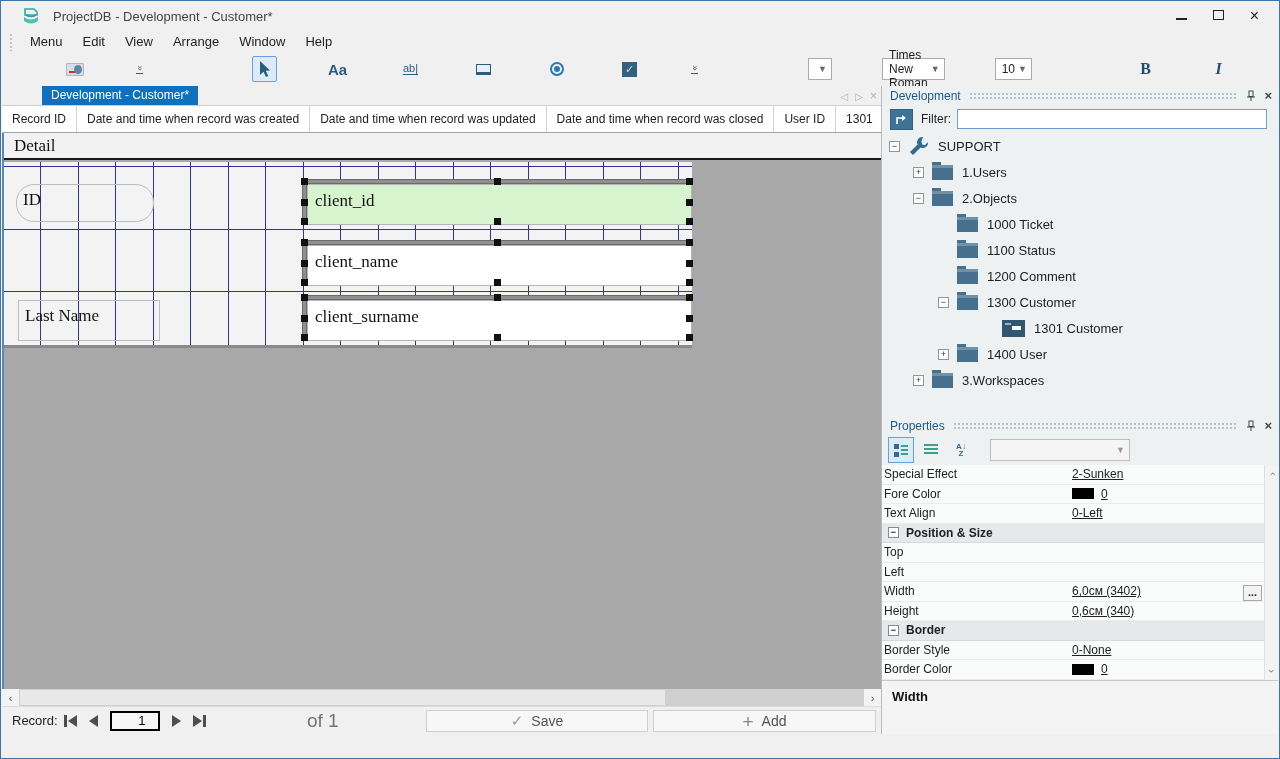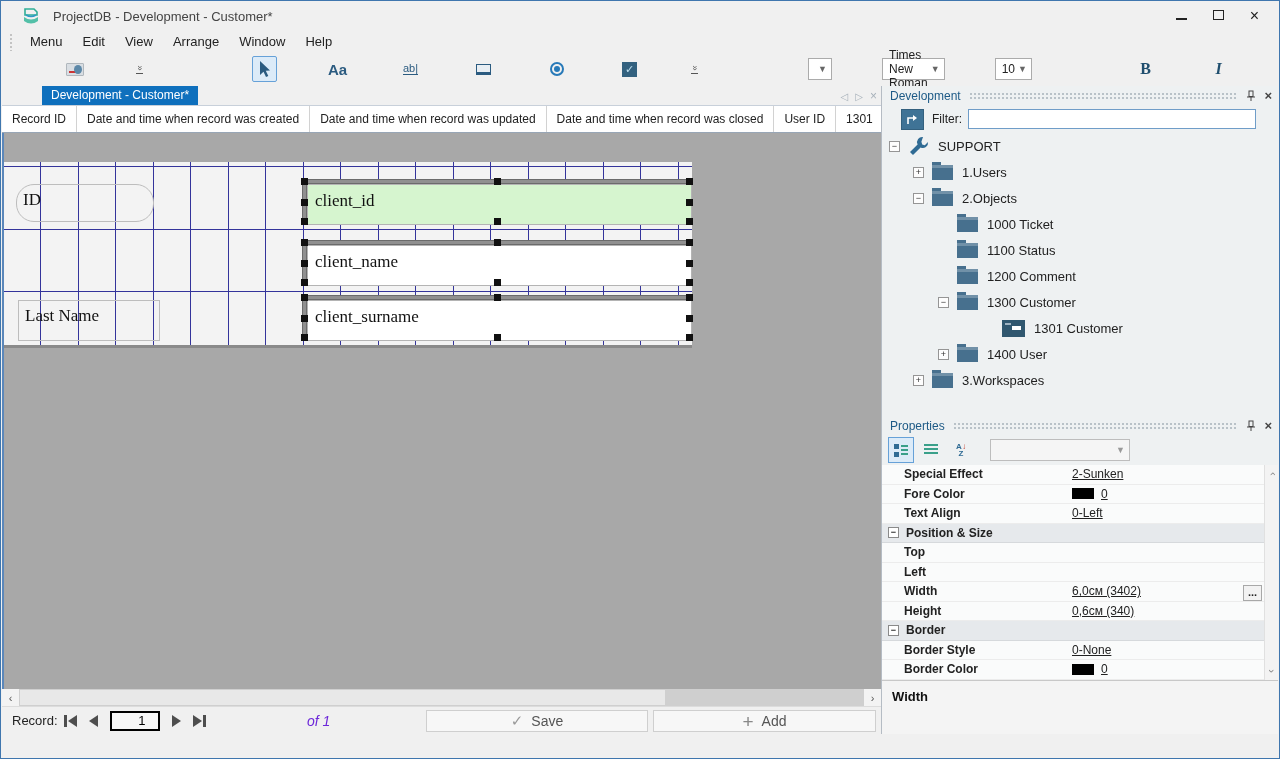--- a/index.html
+++ b/index.html
@@ -107,32 +107,32 @@
   .hs-thumb { position:absolute; top:1px; left:18px; width:645px; height:15px; background:#e8e8e8; }
 
   
   .recordbar { position:absolute; bottom:0; left:0; right:0; height:28px; background:#f0f0f0; border-top:1px solid #dcdcdc; display:flex; align-items:center; }
   .rec-label { margin-left:10px; font-size:13px; }
   .navbtn { display:flex; align-items:center; gap:1px; margin:0 6px; }
   .tri { width:0; height:0; border-top:6px solid transparent; border-bottom:6px solid transparent; }
   .tri.l { border-right:9px solid #4e4e4e; } .tri.r { border-left:9px solid #4e4e4e; }
   .navbar-el { width:3px; height:12px; background:#4e4e4e; }
   .recinput { width:50px; height:20px; border:2px solid #000; background:#f7f7f7; text-align:right; padding-right:12px; font-size:13px; font-family:"Liberation Sans",sans-serif; margin:0 6px; }
-  .rec-of { position:absolute; left:305px; color:#6d28d9; font-size:14px;font-style:italic; }
+  .rec-of { position:absolute; left:305px; color:#737373; font-size:19px; }
   .bigbtn { position:absolute; top:3px; height:22px; background:#f7f7f7; border:1px solid #cfcfcf; color:#555; font-size:14px; display:flex; align-items:center; justify-content:center; gap:8px; }
   .btn-save { left:424px; width:222px; }
   .btn-add { left:651px; width:223px; }
   .checkmark { color:#999; font-size:15px; }
   .plusmark { color:#888; font-size:19px; font-weight:400; line-height:1; }
 
   
   .panelheader { height:19px; display:flex; align-items:center; padding:0 6px 0 8px; color:#1d5a86; font-size:12px; }
   .dots { flex:1; height:9px; margin:2px 8px 0; background-image:radial-gradient(#b9c2c8 0.8px, transparent 1px); background-size:4px 4px; }
   .hdr-close { color:#444; font-size:13px; font-weight:bold; margin-left:8px; }
-  .filterrow { height:28px; display:flex; align-items:center; padding:0 19px; }
+  .filterrow { height:28px; display:flex; align-items:center; padding:0 8px; }
   .navsq { width:23px; height:21px; background:#3f7396; border:1px solid #33607e; display:flex; align-items:center; justify-content:center; margin-right:8px; }
   .filter-label { margin-right:6px; font-size:12px; }
   .filterinput { flex:1; height:20px; border:1px solid #6f9dc8; background:#fff; margin-right:3px; font-size:12px; padding:0 4px; }
   .tree { position:absolute; top:47px; left:0; right:0; height:280px; overflow:hidden; font-size:13px; }
   .trow { height:26px; display:flex; align-items:center; }
   .expander { width:11px; height:11px; border:1px solid #959595; background:#fdfdfd; font-size:9px; line-height:9px; text-align:center; color:#333; margin-right:8px; flex:none; }
   .exp-space { width:19px; flex:none; }
   .foldericon { width:21px; height:15px; background:#47708e; position:relative; margin-right:9px; flex:none; }
   .foldericon::before { content:""; position:absolute; top:-3px; left:0; width:9px; height:3px; background:#47708e; }
   .foldericon::after { content:""; position:absolute; top:0; left:0; right:0; height:3px; background:#7191a8; }
@@ -148,21 +148,21 @@
   .caticon { width:14px; height:13px; position:relative; }
   .caticon::before { content:""; position:absolute; left:0; top:0; width:5px; height:5px; background:#2f6b94; box-shadow:0 8px 0 #2f6b94; }
   .caticon::after { content:""; position:absolute; left:7px; top:1px; width:7px; height:2px; background:#3aa08a; box-shadow:0 4px 0 #3aa08a, 0 8px 0 #3aa08a; }
   .listicon { width:14px; height:12px; background:repeating-linear-gradient(to bottom,#3aa08a 0 2px,transparent 2px 4px); }
   .azicon { font-size:8px; font-weight:bold; line-height:7px; color:#2f6b94; display:flex; flex-direction:column; align-items:center; }
   .azicon .red { color:#c0392b; }
   .pcombo { width:140px; height:22px; border:1px solid #bdbdbd; background:#f5f5f5; margin-left:12px; position:relative; }
   .pcombo .dd { position:absolute; right:4px; top:5px; color:#999; font-size:9px; }
   .propgrid { position:absolute; top:379px; left:0; right:0; height:215px; background:#fbfbfb; }
   .prow { height:19.5px; display:flex; align-items:center; border-bottom:1px solid #ececec; background:#fafbfb; }
-  .prow .pname { width:190px; padding-left:22px; font-size:12px; color:#222; flex:none;font-weight:bold; }
+  .prow .pname { width:190px; padding-left:2px; font-size:12px; color:#222; flex:none; }
   .prow .pval { flex:1; font-size:12px; color:#222; display:flex; align-items:center; position:relative;text-decoration:underline; }
   .prow.cat { background:#e6e9ec; border-bottom:1px solid #d6d9dc; }
   .prow.cat .pname { font-weight:bold; width:auto; padding-left:6px; display:flex; align-items:center; }
   .catbox { width:11px; height:11px; border:1px solid #8a8a8a; background:#fff; font-size:9px; line-height:9px; text-align:center; margin-right:7px; }
   .swatch { width:22px; height:11px; background:#000; margin-right:7px; }
   .ellipsisbtn { position:absolute; right:16px; top:1px; width:19px; height:16px; background:#f2f2f2; border:1px solid #a8a8a8; font-size:11px; font-weight:bold; text-align:center; line-height:13px; }
   .vscroll { position:absolute; right:0; top:379px; width:14px; height:215px; background:#f3f3f3; border-left:1px solid #e0e0e0; }
   .vs-up,.vs-dn { position:absolute; left:0; width:14px; height:14px; color:#888; display:flex; align-items:center; justify-content:center; font-size:11px; }
   .vs-up { top:2px; } .vs-dn { bottom:2px; }
   .vs-up span { transform:rotate(-90deg); } .vs-dn span { transform:rotate(90deg); }
@@ -360,20 +360,21 @@
         <span class="fcell">Date and time when record was closed</span>
         <span class="fcell">User ID</span>
         <span class="fcell num">1301</span>
         <span class="fbar-chev">
             <span style="transform:rotate(90deg);font-size:9px;letter-spacing:-1px;">»</span>
             <span style="width:8px;height:1px;background:#777;margin-top:1px;"></span>
           </span>
       </div>
 
       <div class="formview">
+        <div class="bandheader">Detail</div>
         <div class="canvas">
           <div class="gridarea">
             <div class="hline" style="top:4px"></div>
             <div class="hline" style="top:67px"></div>
             <div class="hline" style="top:129px"></div>
 
             <div class="dlabel" style="left:12px; top:22px; width:138px; height:38px;border-radius:18px;">ID</div>
             <div class="dlabel" style="left:14px; top:138px; width:142px; height:41px;">Last Name</div>
 
             <div class="dfield" style="top:17px;">

